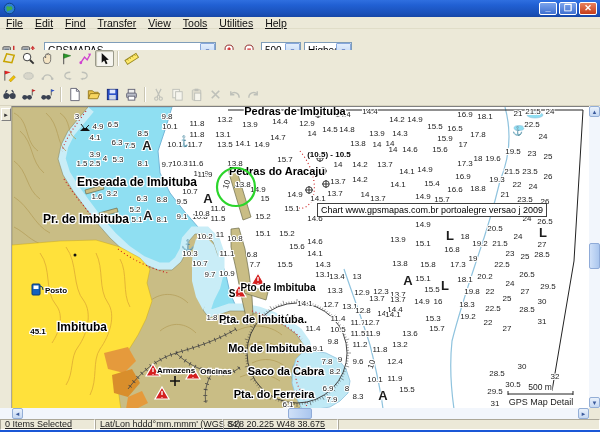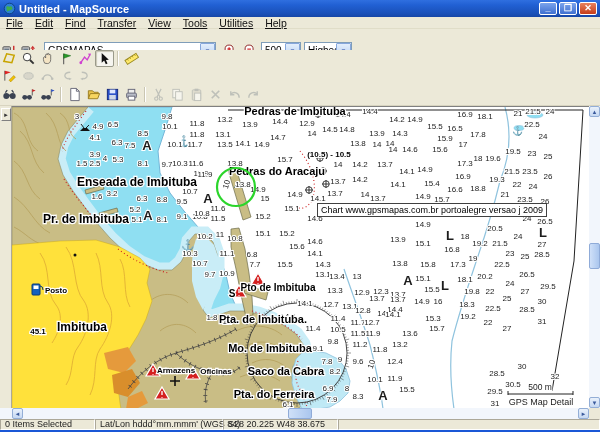--- a/index.html
+++ b/index.html
@@ -54,37 +54,36 @@
     border:1px solid #93aed6;border-radius:2px;color:#3a5a9c;font-size:6px;text-align:center;line-height:10px;}
   .sbthumb{position:absolute;background:linear-gradient(90deg,#cfe0f8,#aac6ee);
     border:1px solid #8fabd8;border-radius:2px;}
   
   #map-tooltip{left:317px;top:203px;height:14px;background:#fff;border:1px solid #404040;
     font-size:9px;line-height:12px;padding:0 3px;white-space:nowrap;z-index:5;text-align:center;}
   
   #statusbar{left:0;top:419px;width:600px;height:11px;background:#ECE9D8;display:flex;font-size:9px;
     color:#222;}
   .sfield{height:11px;border:1px solid;border-color:#aca899 #fff #fff #aca899;
-    padding:0 4px;line-height:9px;white-space:nowrap;}
+    padding:0 4px;line-height:9px;white-space:nowrap;text-decoration:underline;}
   #bottom-edge{left:0;top:430px;width:600px;height:2px;background:#1a57d6;}
   
   .mt{paint-order:stroke;stroke:#ffffff;stroke-width:2px;fill:#1c1c1c;
     font-family:"Liberation Sans",sans-serif;}
   .ml{paint-order:stroke;stroke:#ffffff;stroke-width:2.4px;fill:#000;
     font-family:"Liberation Sans",sans-serif;font-weight:bold;}
 </style>
 </head>
 <body>
 
 <div id="titlebar" class="abs">
   <svg class="ticon" viewBox="0 0 16 16">
     <circle cx="8" cy="8" r="6.5" fill="#2c7fd4" stroke="#0c3a78"></circle>
     <path d="M4 6 C6 4 8 7 10 5 L12 8 C10 11 6 10 5 12 Z" fill="#3fae4a"></path>
   </svg>
-  <span>Untitled - MapSource</span>
   <div id="winbtns">
     <div class="wbtn">_</div>
     <div class="wbtn">❐</div>
     <div class="wbtn close">✕</div>
   </div>
 </div>
 
 <div id="menubar" class="abs">
     <div class="menu-item"><span class="u">F</span>ile</div>
     <div class="menu-item"><span class="u">E</span>dit</div>

